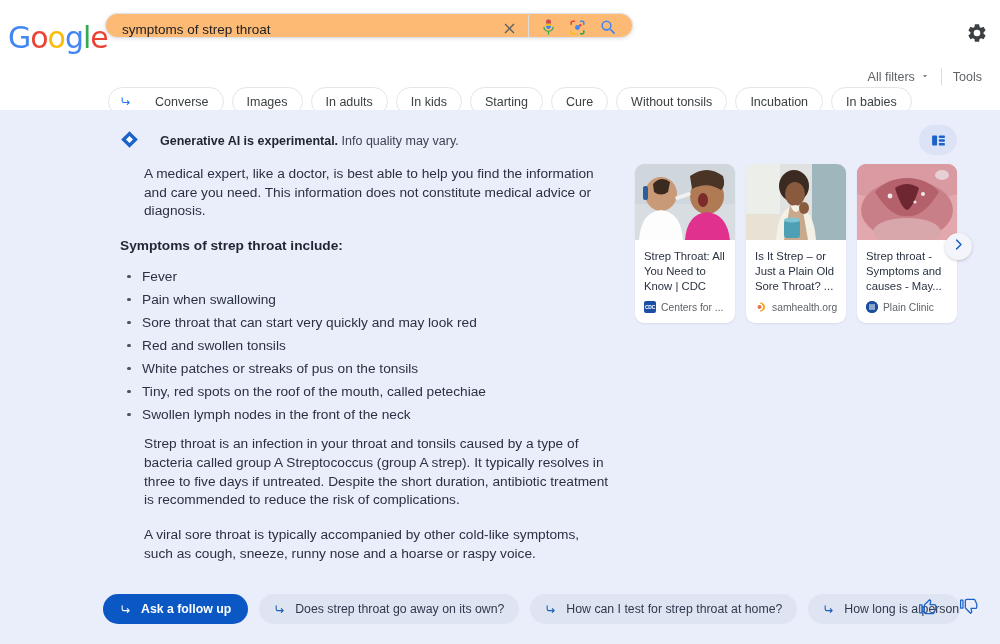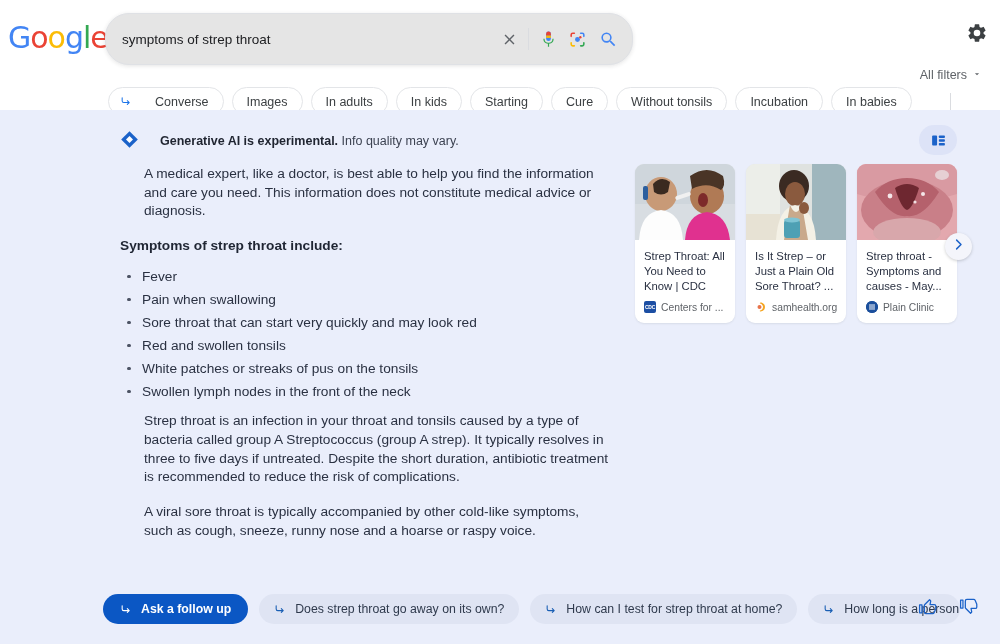--- a/index.html
+++ b/index.html
@@ -27,27 +27,27 @@
   .logo span:nth-child(1) { color:#4285F4; }
   .logo span:nth-child(2) { color:#EA4335; }
   .logo span:nth-child(3) { color:#FBBC05; }
   .logo span:nth-child(4) { color:#4285F4; }
   .logo span:nth-child(5) { color:#34A853; }
   .logo span:nth-child(6) { color:#EA4335; }
 
   .searchbar {
     position: absolute;
     left: 105px; top: 13px;
-    width: 528px; height: 52px;
+    width: 528px; height: 25px;
     border: 1px solid #dfe1e5;
     border-radius: 24px;
-    background: #e5e5e5;
+    background: #fdba74;
     box-shadow: 0 1px 4px rgba(32,33,36,.12);
     display: flex;
-    align-items: center;
+    align-items: flex-end;
     padding: 0 14px 0 16px;
   }
   .search-input {
     flex: 1;
     border: none;
     outline: none;
     font-size: 13.5px;
     color: #202124;
     font-family: "Liberation Sans", sans-serif;
     background: transparent;
@@ -89,21 +89,20 @@
   .chip-arrow { color:#1a73e8; display:flex; align-items:center; }
 
   .filters-right {
     position: absolute;
     right: 18px; top: 68px;
     display: flex;
     align-items: center;
     gap: 11px;
     font-size: 12.5px;
     color: #5f6368;
-    flex-direction: column;
   }
   .filters-right .fr-item { display:flex; align-items:center; gap:5px; cursor:pointer; }
   .fr-sep { width:1px; height:17px; background:#dadce0; }
 
   
   .ai-panel {
     position: absolute;
     left: 0; top: 110px;
     width: 1000px; height: 534px;
     background: #eaeefb;
@@ -370,20 +369,21 @@
 
 <div class="ai-body">
   <p>A medical expert, like a doctor, is best able to help you find the information and care you need. This information does not constitute medical advice or diagnosis.</p>
   <div class="lead-in">Symptoms of strep throat include:</div>
   <ul>
     <li>Fever</li>
     <li>Pain when swallowing</li>
     <li>Sore throat that can start very quickly and may look red</li>
     <li>Red and swollen tonsils</li>
     <li>White patches or streaks of pus on the tonsils</li>
+    <li>Tiny, red spots on the roof of the mouth, called petechiae</li>
     <li>Swollen lymph nodes in the front of the neck</li>
   </ul>
   <p>Strep throat is an infection in your throat and tonsils caused by a type of bacteria called group A Streptococcus (group A strep). It typically resolves in three to five days if untreated. Despite the short duration, antibiotic treatment is recommended to reduce the risk of complications.</p>
   <p>A viral sore throat is typically accompanied by other cold-like symptoms, such as cough, sneeze, runny nose and a hoarse or raspy voice.</p>
 </div>
 
 <div class="cards">
 
   <div class="card">
     <div class="card-thumb">

